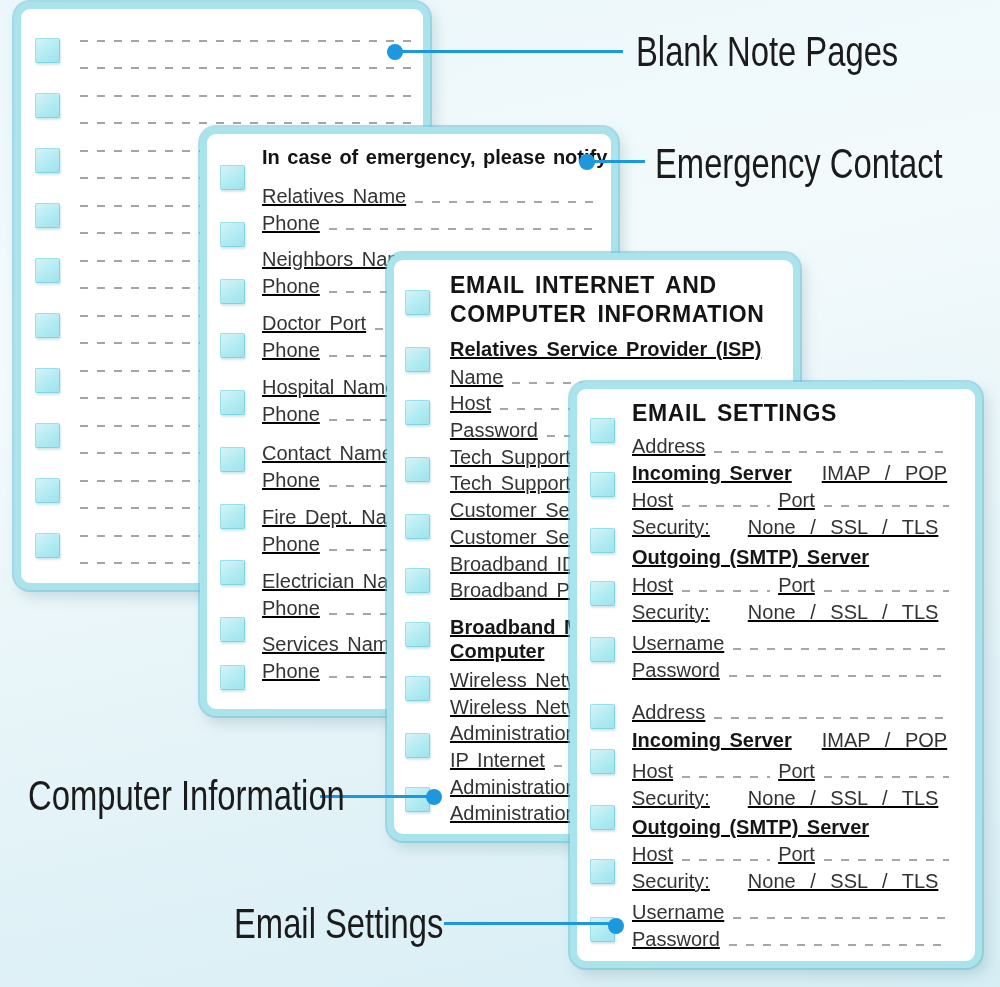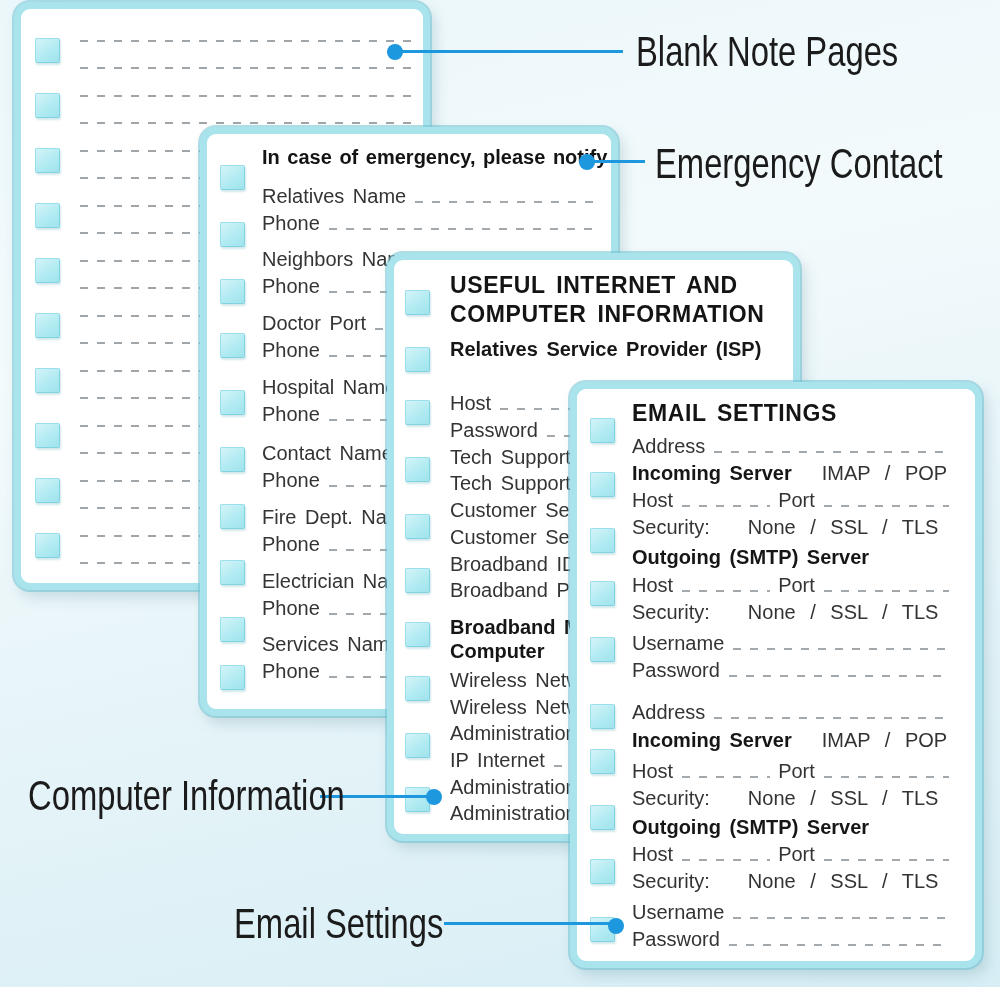--- a/index.html
+++ b/index.html
@@ -20,21 +20,21 @@
     background:linear-gradient(145deg,#d4f4f8 0%,#b2ebf2 55%,#9fe3ed 100%);
     border:1px solid #9adfe9;border-right-color:#82d3e0;border-bottom-color:#82d3e0;
     box-shadow:1px 2px 2px rgba(130,190,200,.35);
   }
   
   .dline{
     position:absolute;height:2px;
     background-image:repeating-linear-gradient(to right,#9fa5a8 0 8px,transparent 8px 17px);
   }
   
-  .row{position:absolute;display:flex;align-items:flex-end;white-space:nowrap;overflow:hidden;}
+  .row{position:absolute;display:flex;align-items:flex-end;white-space:nowrap;overflow:hidden;text-decoration:underline;}
   .lbl{font-size:20px;color:#343434;word-spacing:3px;}
   .lbl.b{font-weight:bold;color:#161616;}
   .dash{
     flex:1;height:2px;align-self:flex-end;margin:0 0 5px 9px;
     background-image:repeating-linear-gradient(to right,#a2a8ab 0 8px,transparent 8px 17px);
   }
   .dashf{flex:0 0 88px;}
   .plbl{margin-left:8px;}
   .opts{font-size:20px;color:#333;word-spacing:9px;}
   .opts.inc{margin-left:30px;}
@@ -171,24 +171,28 @@
     <div class="cb" style="left:11px;top:30px;"></div>
     <div class="cb" style="left:11px;top:87px;"></div>
     <div class="cb" style="left:11px;top:140px;"></div>
     <div class="cb" style="left:11px;top:197px;"></div>
     <div class="cb" style="left:11px;top:254px;"></div>
     <div class="cb" style="left:11px;top:308px;"></div>
     <div class="cb" style="left:11px;top:362px;"></div>
     <div class="cb" style="left:11px;top:416px;"></div>
     <div class="cb" style="left:11px;top:473px;"></div>
     <div class="cb" style="left:11px;top:527px;"></div>
-    <div class="ptitle t-caps" style="left:56px;top:12px;">USEFUL INTERNET AND</div>
+    <div class="ptitle t-caps" style="left:56px;top:12px;">EMAIL INTERNET AND</div>
     <div class="ptitle t-caps" style="left:56px;top:41px;">COMPUTER INFORMATION</div>
     <div class="row" style="left:56px;right:12px;top:78px;">
         <span class="lbl b">Relatives Service Provider (ISP)</span>
+      </div>
+    <div class="row" style="left:56px;right:12px;top:106px;">
+        <span class="lbl">Name</span>
+        <span class="dash"></span>
       </div>
     <div class="row" style="left:56px;right:12px;top:132px;">
         <span class="lbl">Host</span>
         <span class="dash"></span>
       </div>
     <div class="row" style="left:56px;right:12px;top:159px;">
         <span class="lbl">Password</span>
         <span class="dash"></span>
       </div>
     <div class="row" style="left:56px;right:12px;top:186px;">

